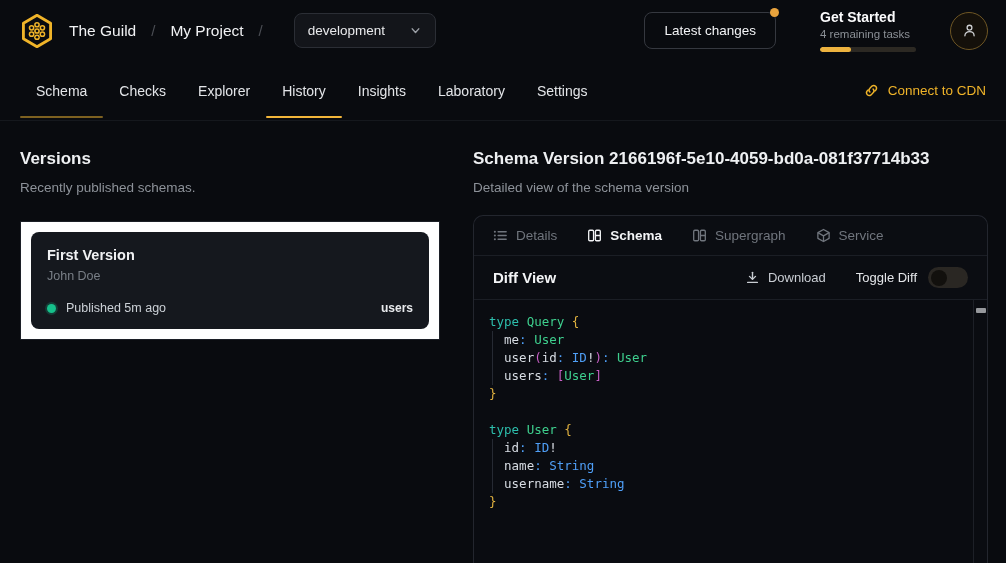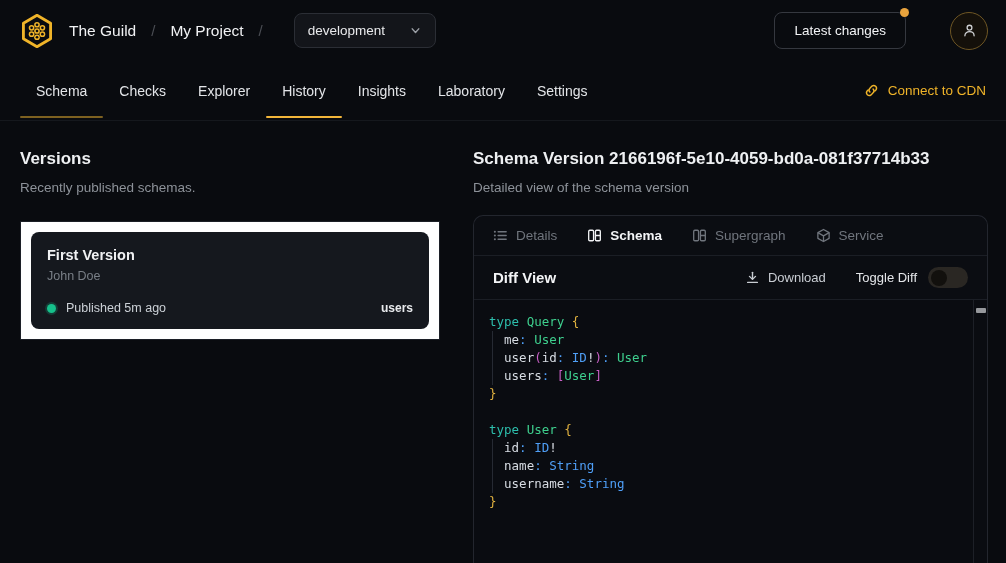--- a/index.html
+++ b/index.html
@@ -133,20 +133,27 @@
     <span>development</span>
     <svg width="13" height="13" viewBox="0 0 16 16">
       <polyline points="4,6 8,10.5 12,6" fill="none" stroke="currentColor" stroke-width="1.8" stroke-linecap="round" stroke-linejoin="round"></polyline>
     </svg>
   </div>
   <div class="hspacer"></div>
   <button class="latest-btn">
     <span>Latest changes</span>
     <span class="latest-dot" style="background:#e8a33d"></span>
   </button>
+  <div class="get-started">
+    <div class="gs-title">Get Started</div>
+    <div class="gs-sub">4 remaining tasks</div>
+    <div class="gs-bar">
+      <div class="gs-fill" style="width: 32%;"></div>
+    </div>
+  </div>
   <div class="avatar">
     <svg width="17" height="17" viewBox="0 0 24 24" fill="none" stroke="currentColor" stroke-width="1.8" stroke-linecap="round">
       <circle cx="12" cy="8" r="3.4"></circle>
       <path d="M5.5 19.5 c0-3.6 2.9-5.8 6.5-5.8 s6.5 2.2 6.5 5.8"></path>
     </svg>
   </div>
 </div>
 
 <div class="nav">
   <div class="nav-tabs">

